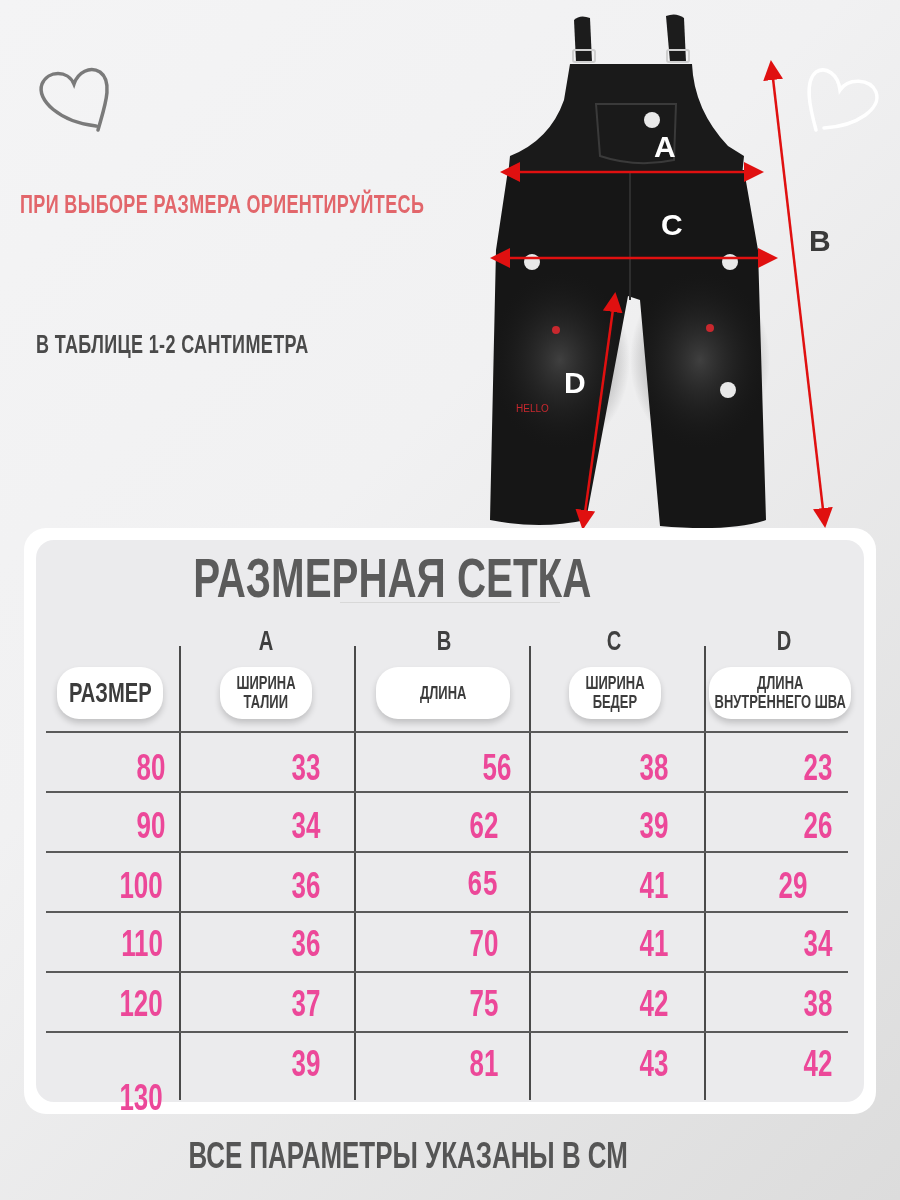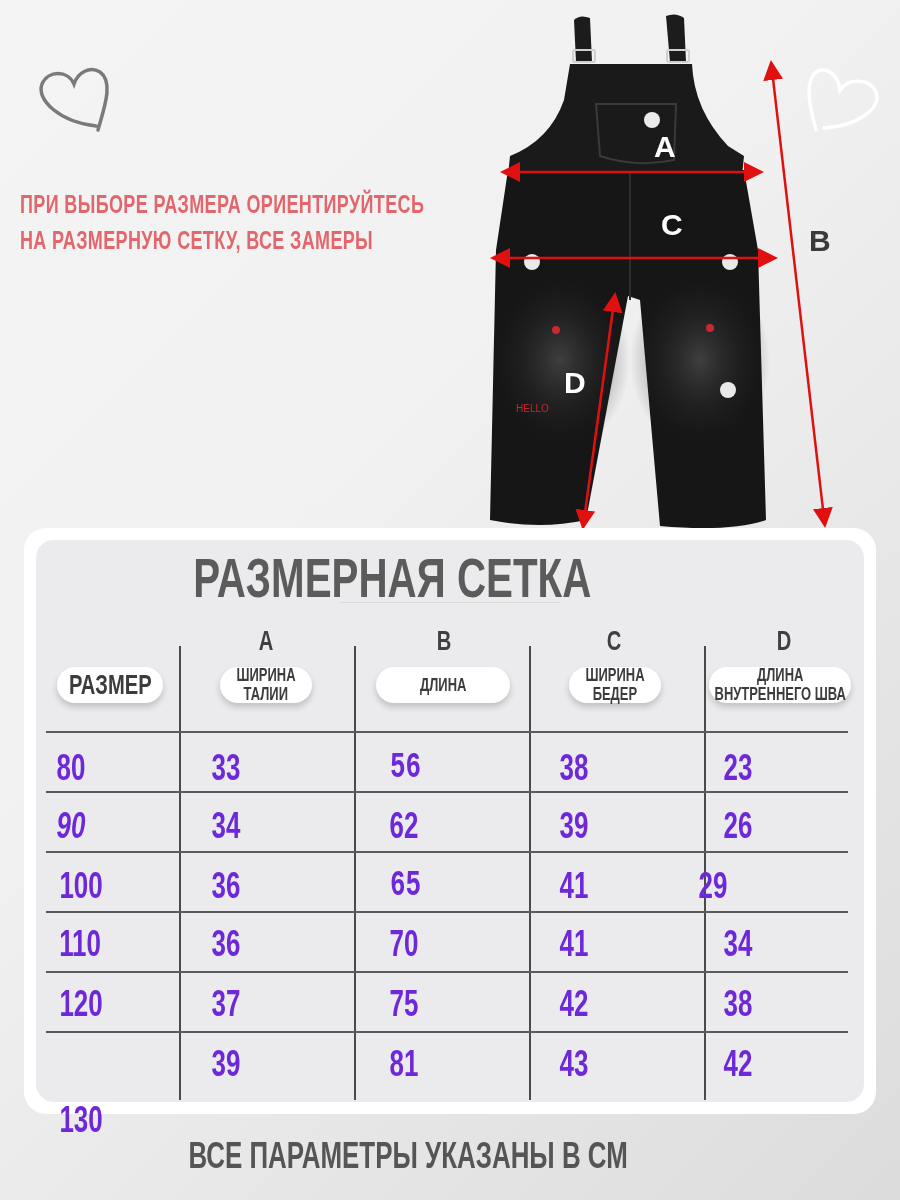--- a/index.html
+++ b/index.html
@@ -49,56 +49,56 @@
     .title-underline {
       position: absolute; left: 340px; top: 602px; width: 220px; height: 1px; background: #d8d8d8;
     }
 
     .col-letter {
       position: absolute; top: 624px; width: 60px; text-align: center;
       color: #3f3f3f; font-size: 28px; line-height: 34px;
     }
 
     .pill {
-      position: absolute; top: 667px; height: 36px; background: #ffffff; border-radius: 22px;
+      position: absolute; top: 667px; height: 52px; background: #ffffff; border-radius: 22px;
       box-shadow: 0 4px 6px rgba(0,0,0,0.18);
       display: flex; align-items: center; justify-content: center; text-align: center;
       color: #3c3c3c;
     }
     .pill .cond-c { line-height: 19px; font-size: 18px; }
     .pill.big .cond-c { font-size: 28px; line-height: 32px; }
 
     .vline { position: absolute; width: 2px; background: #4a4a4a; top: 646px; height: 454px; }
     .hline { position: absolute; left: 46px; width: 802px; height: 2px; background: #5a5a5a; }
 
     .cell {
-      position: absolute; width: 120px; text-align: left;
-      color: #6d28d9; font-size: 36px; line-height: 40px;
+      position: absolute; width: 120px; text-align: right;
+      color: #ec4899; font-size: 36px; line-height: 40px;
     }
 
     .footer-text {
       position: absolute; left: 0; top: 1134px; width: 816px; text-align: center;
       color: #555555; font-size: 36px; line-height: 44px;
     }
   </style>
 </head>
 <body>
 
 <svg class="heart-left" viewBox="0 0 80 78">
   <path d="M64 70 C70 48, 80 22, 66 12 C56 6, 44 12, 40 24 C34 10, 14 10, 8 24 C2 40, 26 62, 62 66" fill="none" stroke="#7a7a7a" stroke-width="3.5" stroke-linecap="round"></path>
 </svg>
 <svg class="heart-right" viewBox="0 0 80 76">
   <path d="M12 66 C6 44, 0 18, 12 8 C22 2, 34 10, 36 26 C44 14, 66 14, 72 28 C78 44, 54 62, 20 64" fill="none" stroke="#ffffff" stroke-width="3.5" stroke-linecap="round"></path>
 </svg>
 
 <div class="info-red">
   <span class="line"><span class="cond">ПРИ ВЫБОРЕ РАЗМЕРА ОРИЕНТИРУЙТЕСЬ</span></span>
-  <span class="line"><span class="cond">НА РАЗМЕРНУЮ СЕТКУ, ВСЕ ЗАМЕРЫ</span></span>
 </div>
 <div class="info-gray">
+  <span class="line"><span class="cond">В ТАБЛИЦЕ 1-2 САНТИМЕТРА</span></span>
 </div>
 
 <div class="garment">
   <svg width="420" height="540" viewBox="0 0 420 540">
     <defs>
       <radialGradient id="fade1" cx="0.5" cy="0.5" r="0.5">
         <stop offset="0" stop-color="#4a4a4a" stop-opacity="0.8"></stop>
         <stop offset="1" stop-color="#1a1a1a" stop-opacity="0"></stop>
       </radialGradient>
       <marker id="ah" markerWidth="8" markerHeight="8" refX="4" refY="4" orient="auto-start-reverse">
@@ -184,26 +184,26 @@
 <div class="hline" style="top:731px;"></div>
 <div class="hline" style="top:791px;"></div>
 <div class="hline" style="top:851px;"></div>
 <div class="hline" style="top:911px;"></div>
 <div class="hline" style="top:971px;"></div>
 <div class="hline" style="top:1031px;"></div>
 
 <div>
   <div class="cell" style="left:51px; top:748px;"><span class="cond-c">80</span></div>
   <div class="cell" style="left:206px; top:748px;"><span class="cond-c">33</span></div>
-  <div class="cell" style="left:384px; top:748px;font-family:Liberation Mono, monospace;"><span class="cond-c">56</span></div>
+  <div class="cell" style="left:397px; top:748px;"><span class="cond-c">56</span></div>
   <div class="cell" style="left:554px; top:748px;"><span class="cond-c">38</span></div>
   <div class="cell" style="left:718px; top:748px;"><span class="cond-c">23</span></div>
 </div>
 <div>
-  <div class="cell" style="left:51px; top:806px;font-style:italic;"><span class="cond-c">90</span></div>
+  <div class="cell" style="left:51px; top:806px;"><span class="cond-c">90</span></div>
   <div class="cell" style="left:206px; top:806px;"><span class="cond-c">34</span></div>
   <div class="cell" style="left:384px; top:806px;"><span class="cond-c">62</span></div>
   <div class="cell" style="left:554px; top:806px;"><span class="cond-c">39</span></div>
   <div class="cell" style="left:718px; top:806px;"><span class="cond-c">26</span></div>
 </div>
 <div>
   <div class="cell" style="left:51px; top:866px;"><span class="cond-c">100</span></div>
   <div class="cell" style="left:206px; top:866px;"><span class="cond-c">36</span></div>
   <div class="cell" style="left:384px; top:866px;font-family:Liberation Mono, monospace;"><span class="cond-c">65</span></div>
   <div class="cell" style="left:554px; top:866px;"><span class="cond-c">41</span></div>
@@ -217,21 +217,21 @@
   <div class="cell" style="left:718px; top:924px;"><span class="cond-c">34</span></div>
 </div>
 <div>
   <div class="cell" style="left:51px; top:984px;"><span class="cond-c">120</span></div>
   <div class="cell" style="left:206px; top:984px;"><span class="cond-c">37</span></div>
   <div class="cell" style="left:384px; top:984px;"><span class="cond-c">75</span></div>
   <div class="cell" style="left:554px; top:984px;"><span class="cond-c">42</span></div>
   <div class="cell" style="left:718px; top:984px;"><span class="cond-c">38</span></div>
 </div>
 <div>
-  <div class="cell" style="left:51px; top:1100px;"><span class="cond-c">130</span></div>
+  <div class="cell" style="left:51px; top:1078px;"><span class="cond-c">130</span></div>
   <div class="cell" style="left:206px; top:1044px;"><span class="cond-c">39</span></div>
   <div class="cell" style="left:384px; top:1044px;"><span class="cond-c">81</span></div>
   <div class="cell" style="left:554px; top:1044px;"><span class="cond-c">43</span></div>
   <div class="cell" style="left:718px; top:1044px;"><span class="cond-c">42</span></div>
 </div>
 
 <div class="footer-text">
   <span class="cond-c">ВСЕ ПАРАМЕТРЫ УКАЗАНЫ В СМ</span>
 </div>
 

